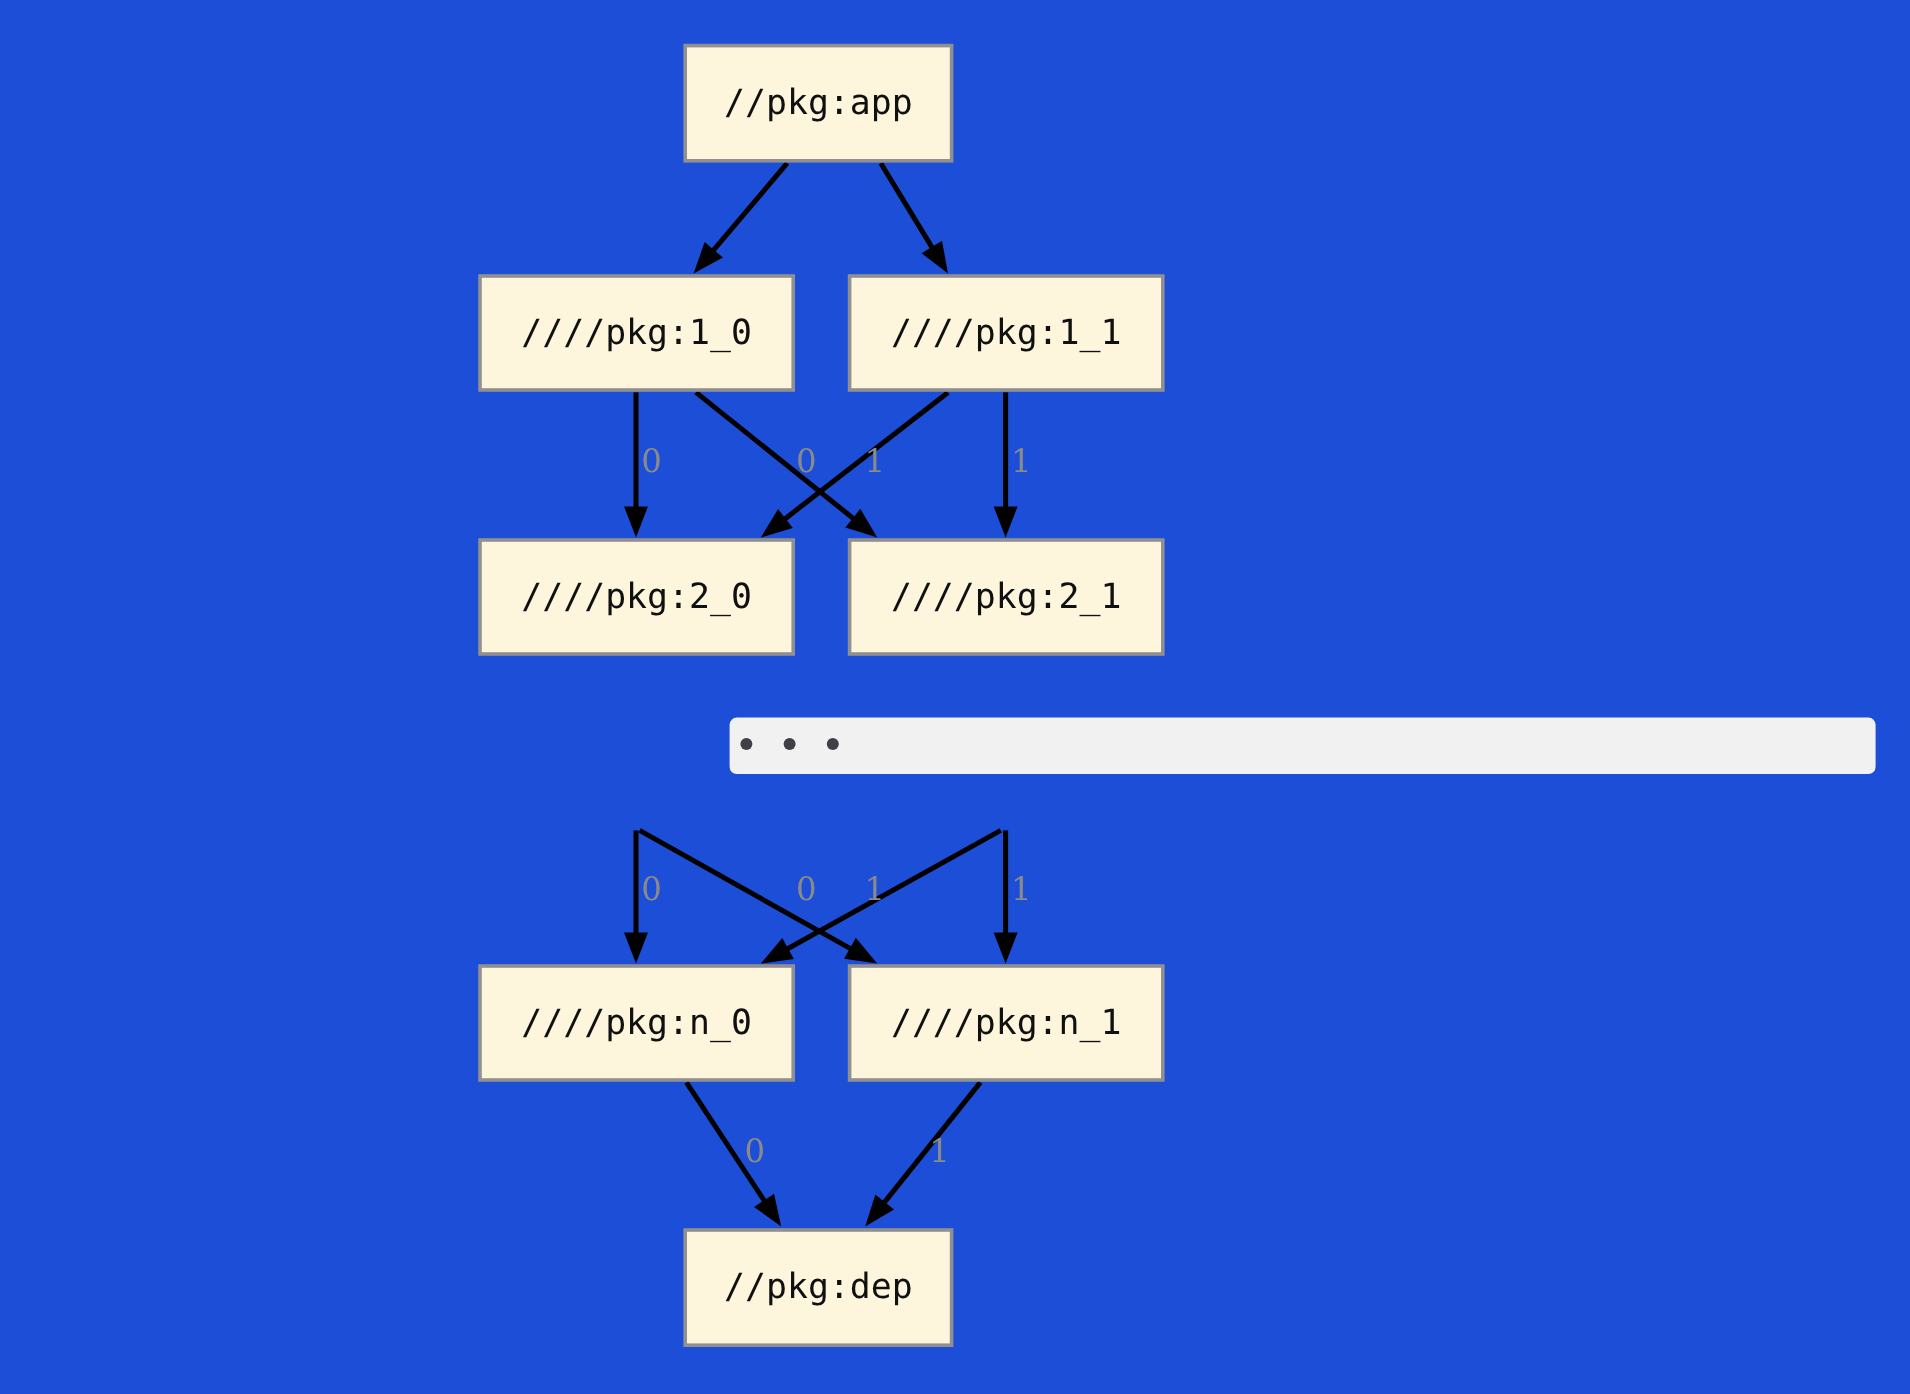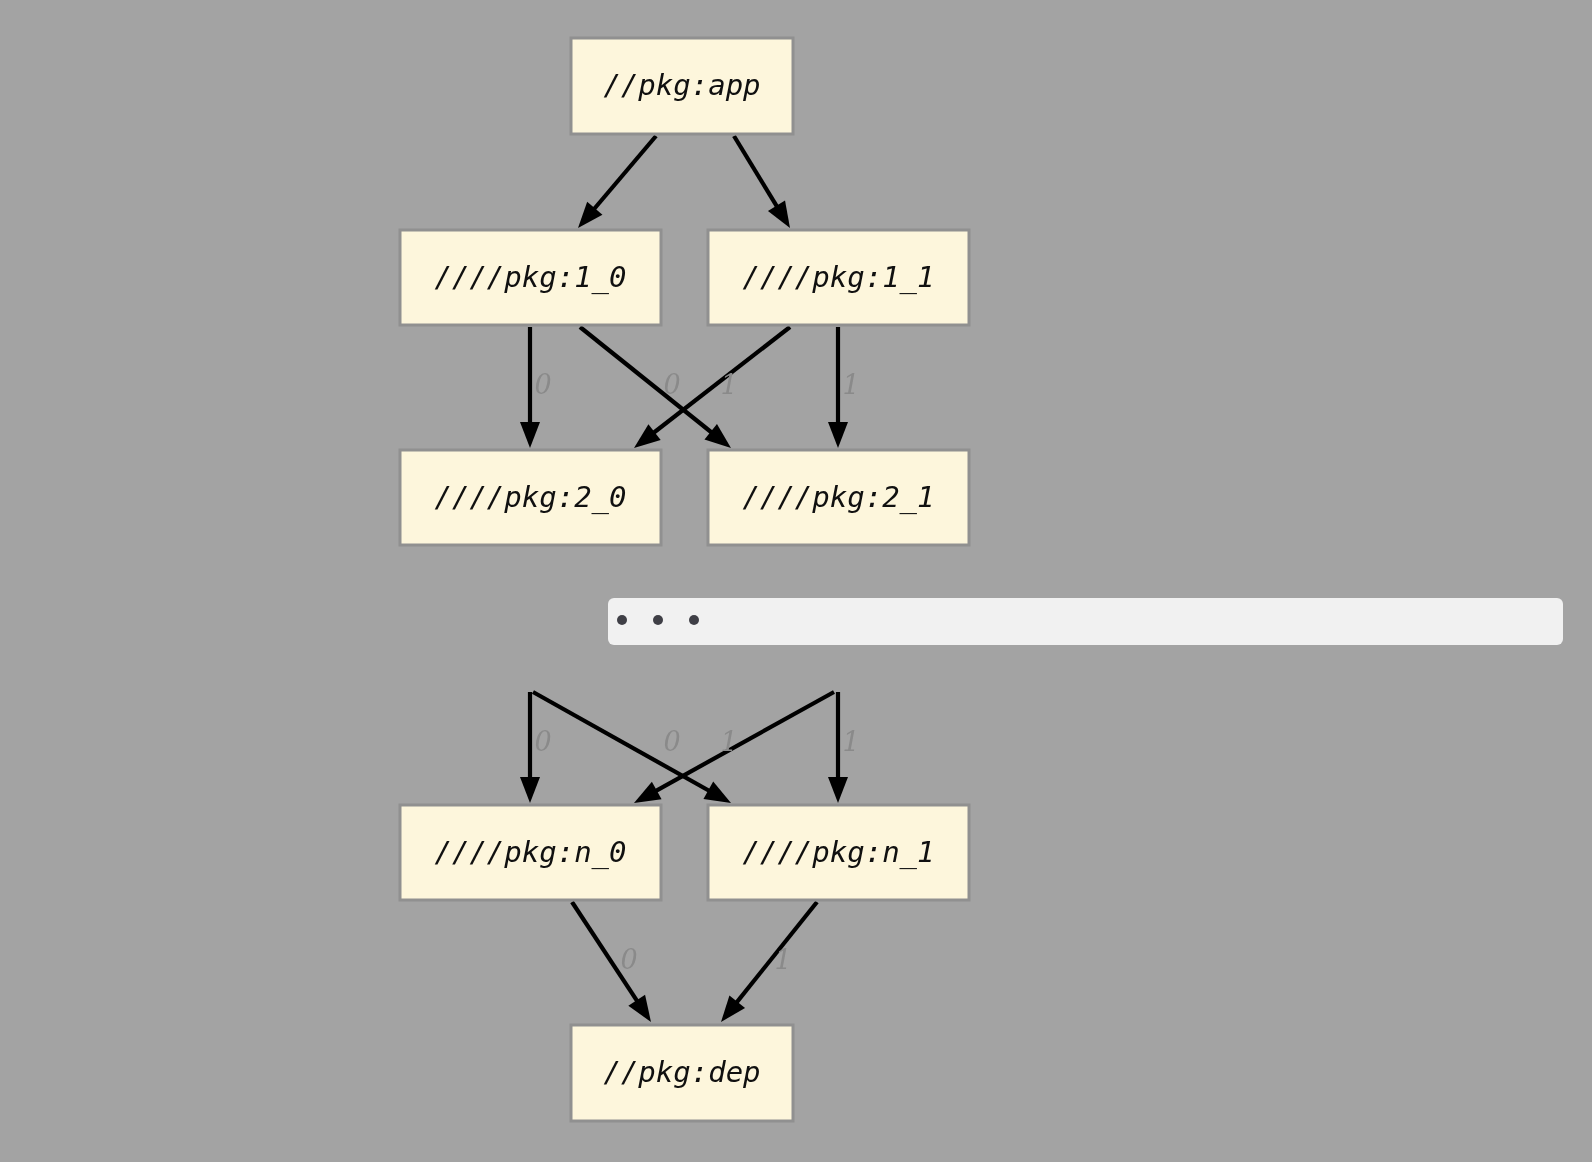--- a/index.html
+++ b/index.html
@@ -10,22 +10,21 @@
   body {
     width: 1592px;
     height: 1162px;
     font-family: "Liberation Sans", sans-serif;
     overflow: hidden;
   }
   #graph-root {
     position: relative;
     width: 1592px;
     height: 1162px;
-    background: #a3a3a3;
-    font-style: italic;
+    background: #1d4ed8;
   }
   svg.graph-canvas {
     position: absolute;
     top: 0;
     left: 0;
     width: 1592px;
     height: 1162px;
   }
   .node-box {
     fill: #fdf6dc;

